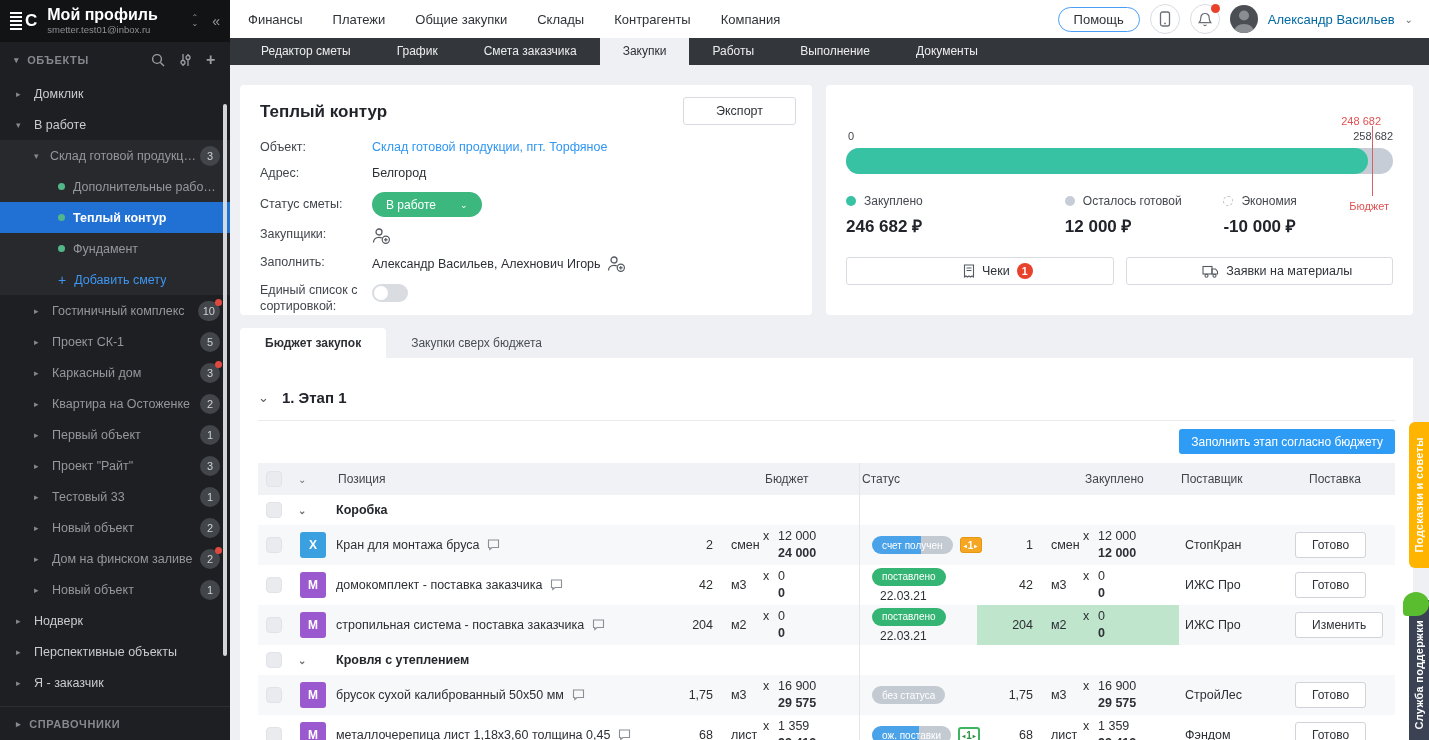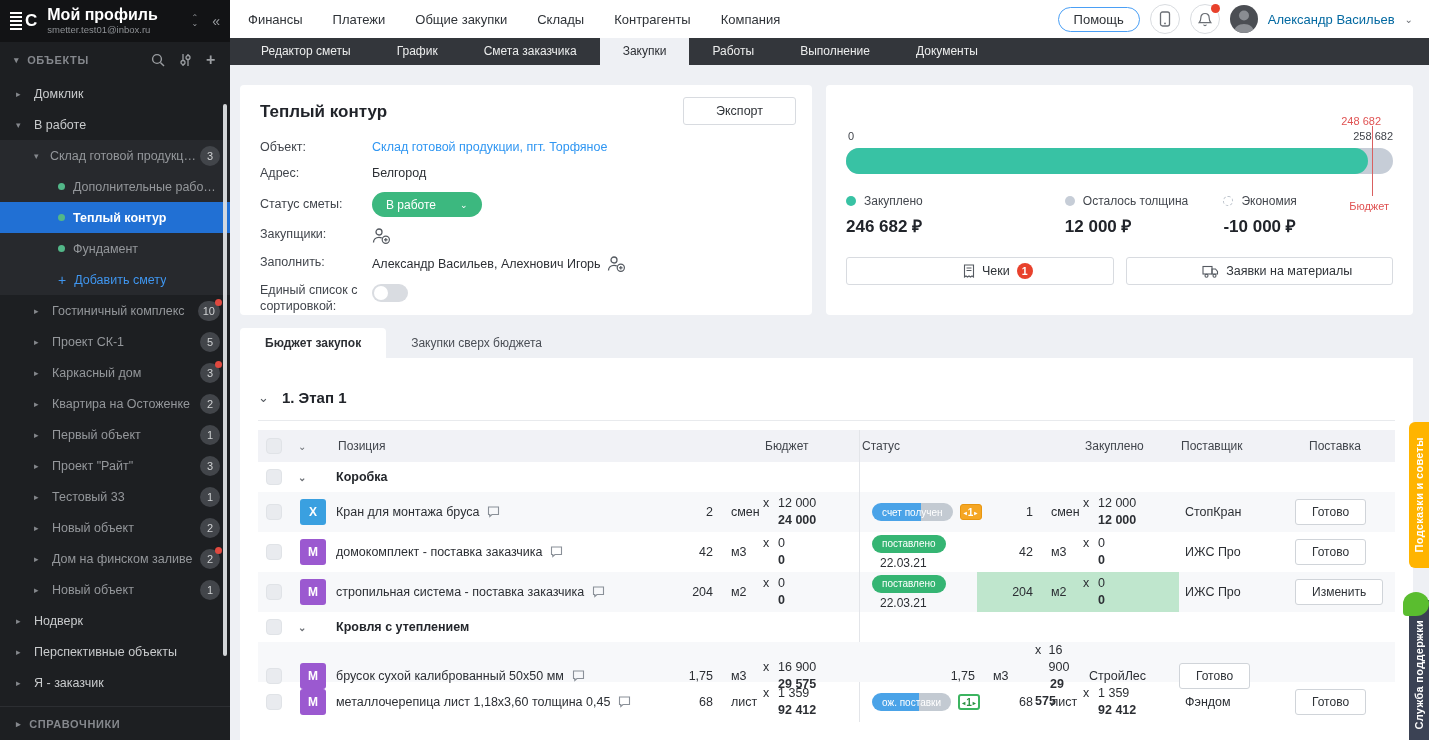--- a/index.html
+++ b/index.html
@@ -455,21 +455,21 @@
             <div class="leg">
               <div class="leg-top">
                   <span class="ldot teal"></span>
                 <span>Закуплено</span>
                 </div>
               <div class="leg-val">246 682 ₽</div>
             </div>
             <div class="leg">
               <div class="leg-top">
                   <span class="ldot gray"></span>
-                <span>Осталось толщина</span>
+                <span>Осталось готовой</span>
                 </div>
               <div class="leg-val">12 000 ₽</div>
             </div>
             <div class="leg">
               <div class="leg-top">
                   <span class="ldot dash"></span>
                 <span>Экономия</span>
                 </div>
               <div class="leg-val">-10 000 ₽</div>
             </div>
@@ -500,20 +500,23 @@
       <div class="sheet-tabs">
         <span class="sht active">Бюджет закупок</span>
         <span class="sht">Закупки сверх бюджета</span>
       </div>
 
       <div class="sheet">
         <div class="stage-row">
           <span class="stage-car">⌄</span>
           <span class="stage-title">1. Этап 1</span>
         </div>
+        <div class="fill-row">
+          <button class="fill-btn">Заполнить этап согласно бюджету</button>
+        </div>
 
         <div class="tbl">
           <div class="trow thead">
             <span class="cb"></span>
             <span class="carsm">⌄</span>
             <span class="hcell">Позиция</span>
             <span></span>
               <span></span>
             <span class="hcell">Бюджет</span>
             <span class="hcell stcell" style="justify-content:center;">Статус</span>
@@ -672,20 +675,25 @@
                   </svg>
                 </span>
               </span>
             <span class="qty">1,75</span>
             <span class="unit">м3</span>
             <span class="pr"><span class="l1">
                   <span class="x">x</span>
                   <span>16 900</span>
                 </span>
               <span class="l2">29 575</span></span>
+            <span class="stcell">
+                <span class="strow1">
+              <span class="pill gray">без статуса</span>
+                </span>
+              </span>
             <span class="qty">1,75</span>
             <span class="unit">м3</span>
             <span class="pr"><span class="l1">
                   <span class="x">x</span>
                   <span>16 900</span>
                 </span>
               <span class="l2">29 575</span></span>
             <span class="supp">СтройЛес</span>
             <span><button class="act-btn">Готово</button></span>
           </div>

